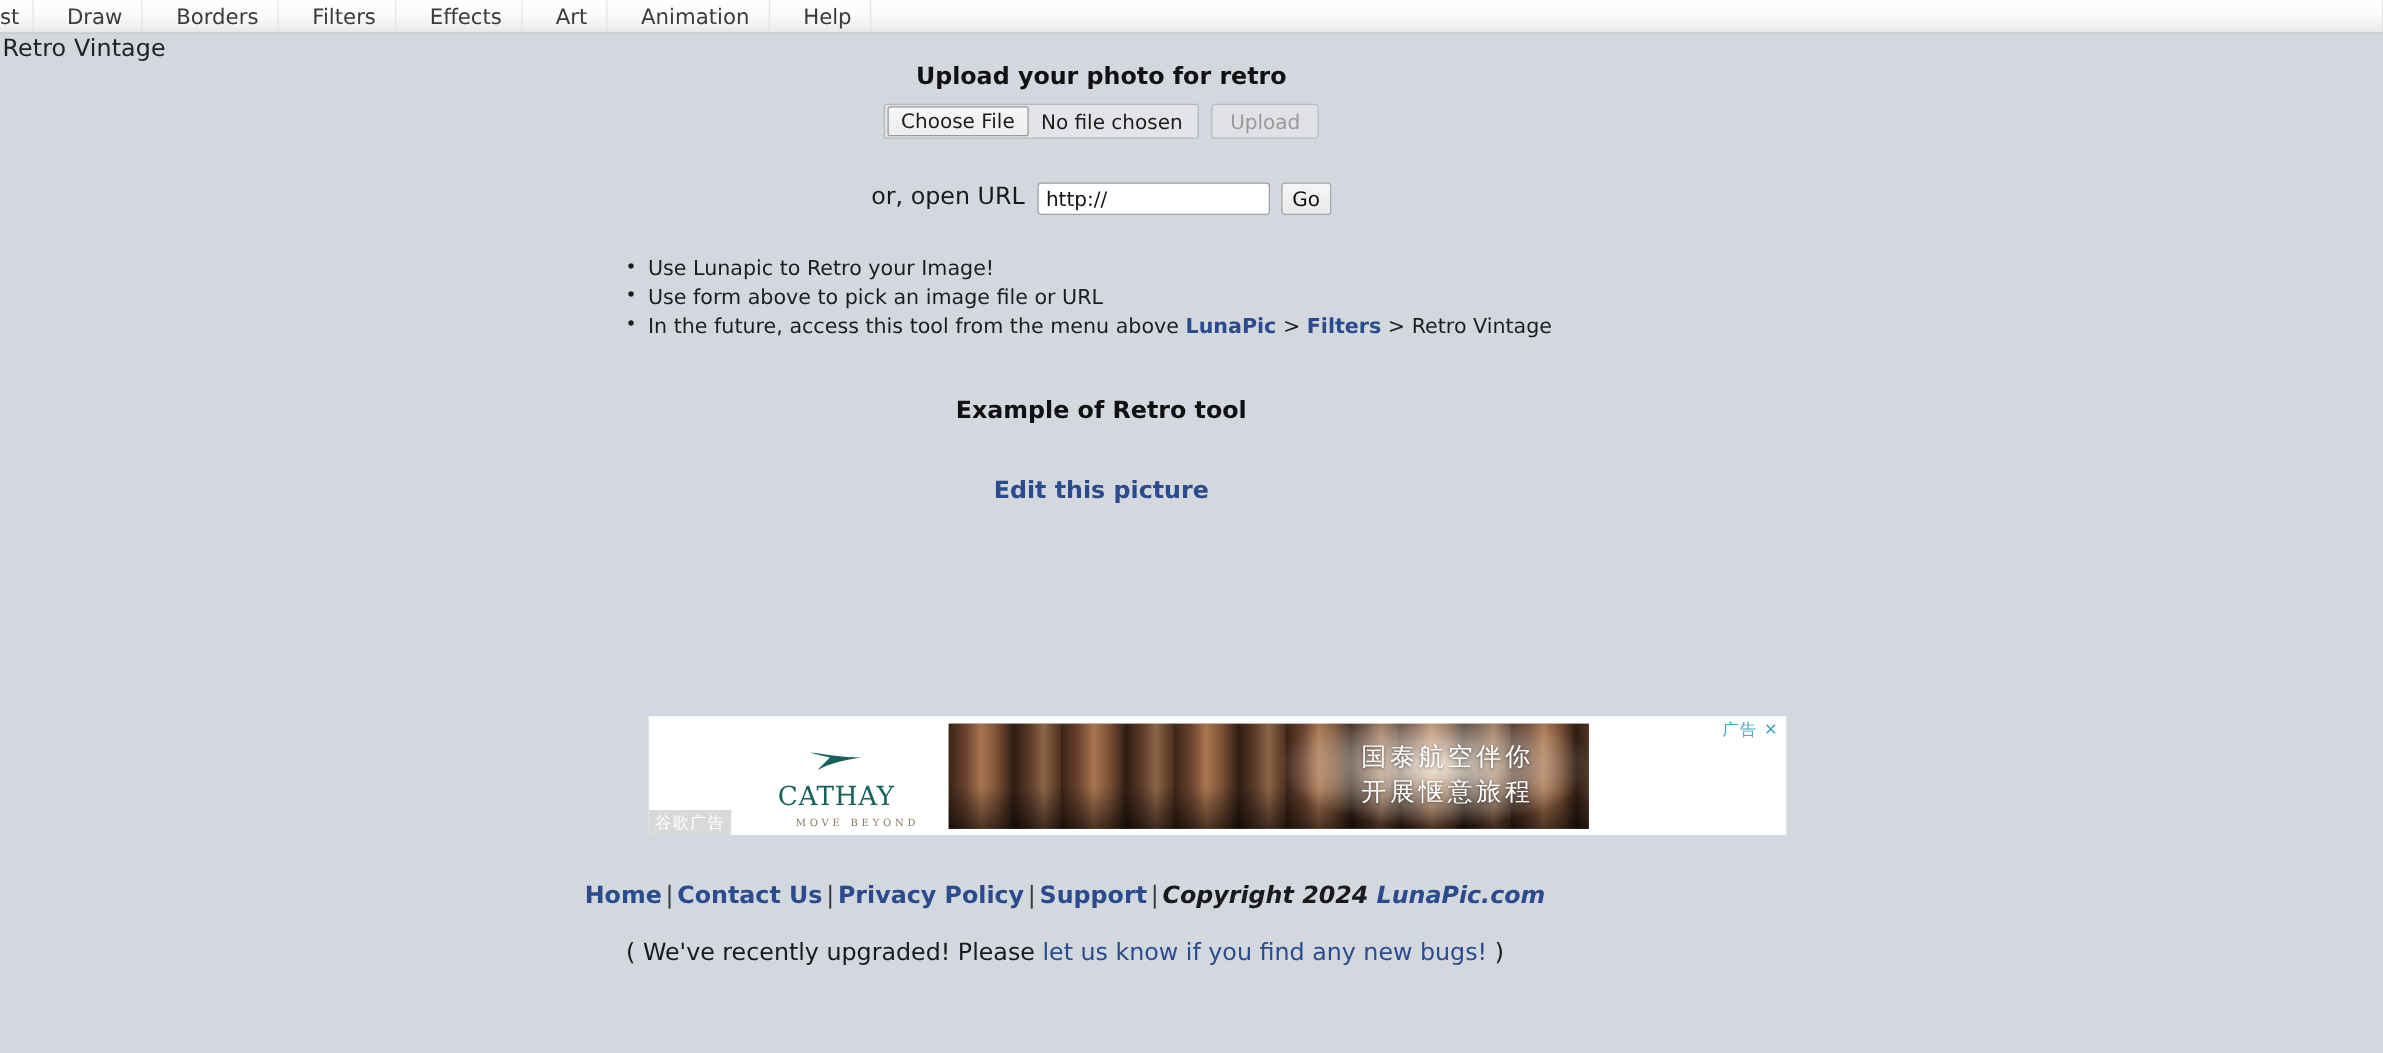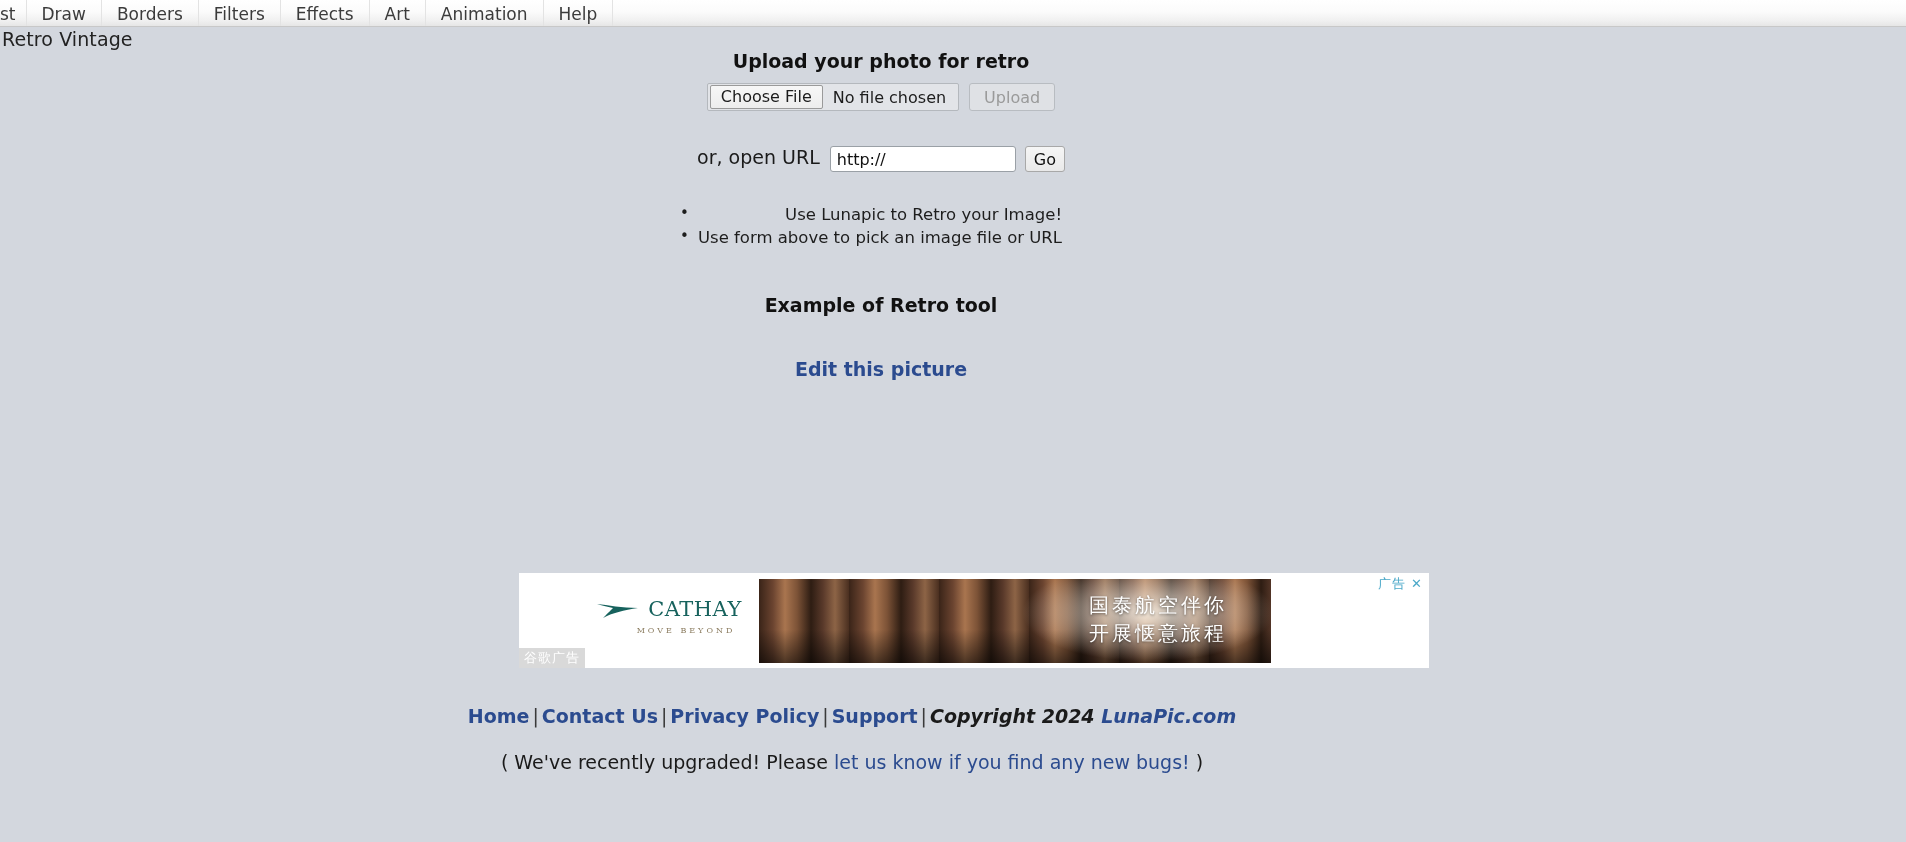--- a/index.html
+++ b/index.html
@@ -20,20 +20,21 @@
     position: absolute;
     top: 0; left: 0;
     width: 1906px;
     height: 27px;
     background: linear-gradient(to bottom, #ffffff 0%, #fbfbfb 45%, #f0f0f0 80%, #e6e6e6 100%);
     border-bottom: 1px solid #c8c8c8;
     display: flex;
     align-items: flex-end;
     box-sizing: border-box;
     overflow: hidden;
+    gap: 12px;
   }
   .nav-item {
     font-size: 17px;
     color: #3b3b3b;
     padding: 0 15px 4px 15px;
     height: 27px;
     line-height: 30px;
     border-right: 1px solid #e3e3e3;
     white-space: nowrap;
     box-sizing: border-box;
@@ -168,21 +169,20 @@
     text-align: left;
     margin-top: 31px;
     margin-left: -24px;
   }
   .tips li {
     font-size: 16.5px;
     color: #1d1d1d;
     line-height: 23px;
     position: relative;
     padding-left: 22px;
-    text-align: right;
   }
   .tips li::before {
     content: "\2022";
     position: absolute;
     left: 4px;
     top: -1px;
     font-size: 15px;
     color: #1d1d1d;
   }
   .lnk {
@@ -224,20 +224,21 @@
     left: 50px;
     top: 24px;
     width: 200px;
     text-align: center;
   }
   .ad-logo-row {
     display: flex;
     align-items: center;
     justify-content: center;
     gap: 8px;
+    flex-direction: column;
   }
   .brushwing {
     width: 44px;
     height: 20px;
     flex-shrink: 0;
   }
   .ad-logo-name {
     font-family: "DejaVu Serif", "Liberation Serif", serif;
     font-size: 21px;
     color: #17625d;
@@ -381,20 +382,23 @@
     <button class="go-btn">Go</button>
   </div>
 
   <ul class="tips">
     <li>
       <span>Use Lunapic to Retro your Image!</span>
     </li>
     <li>
       <span>Use form above to pick an image file or URL</span>
     </li>
+    <li>
+      <span>In the future, access this tool from the menu above </span><a class="lnk">LunaPic</a><span> &gt; </span><a class="lnk">Filters</a><span> &gt; </span><span>Retro Vintage</span>
+    </li>
   </ul>
 
   <div class="example-heading">Example of Retro tool</div>
 
   <a class="edit-picture">Edit this picture</a>
 </div>
 
 <div class="ad-wrapper">
 
   <div class="ad-logo">

